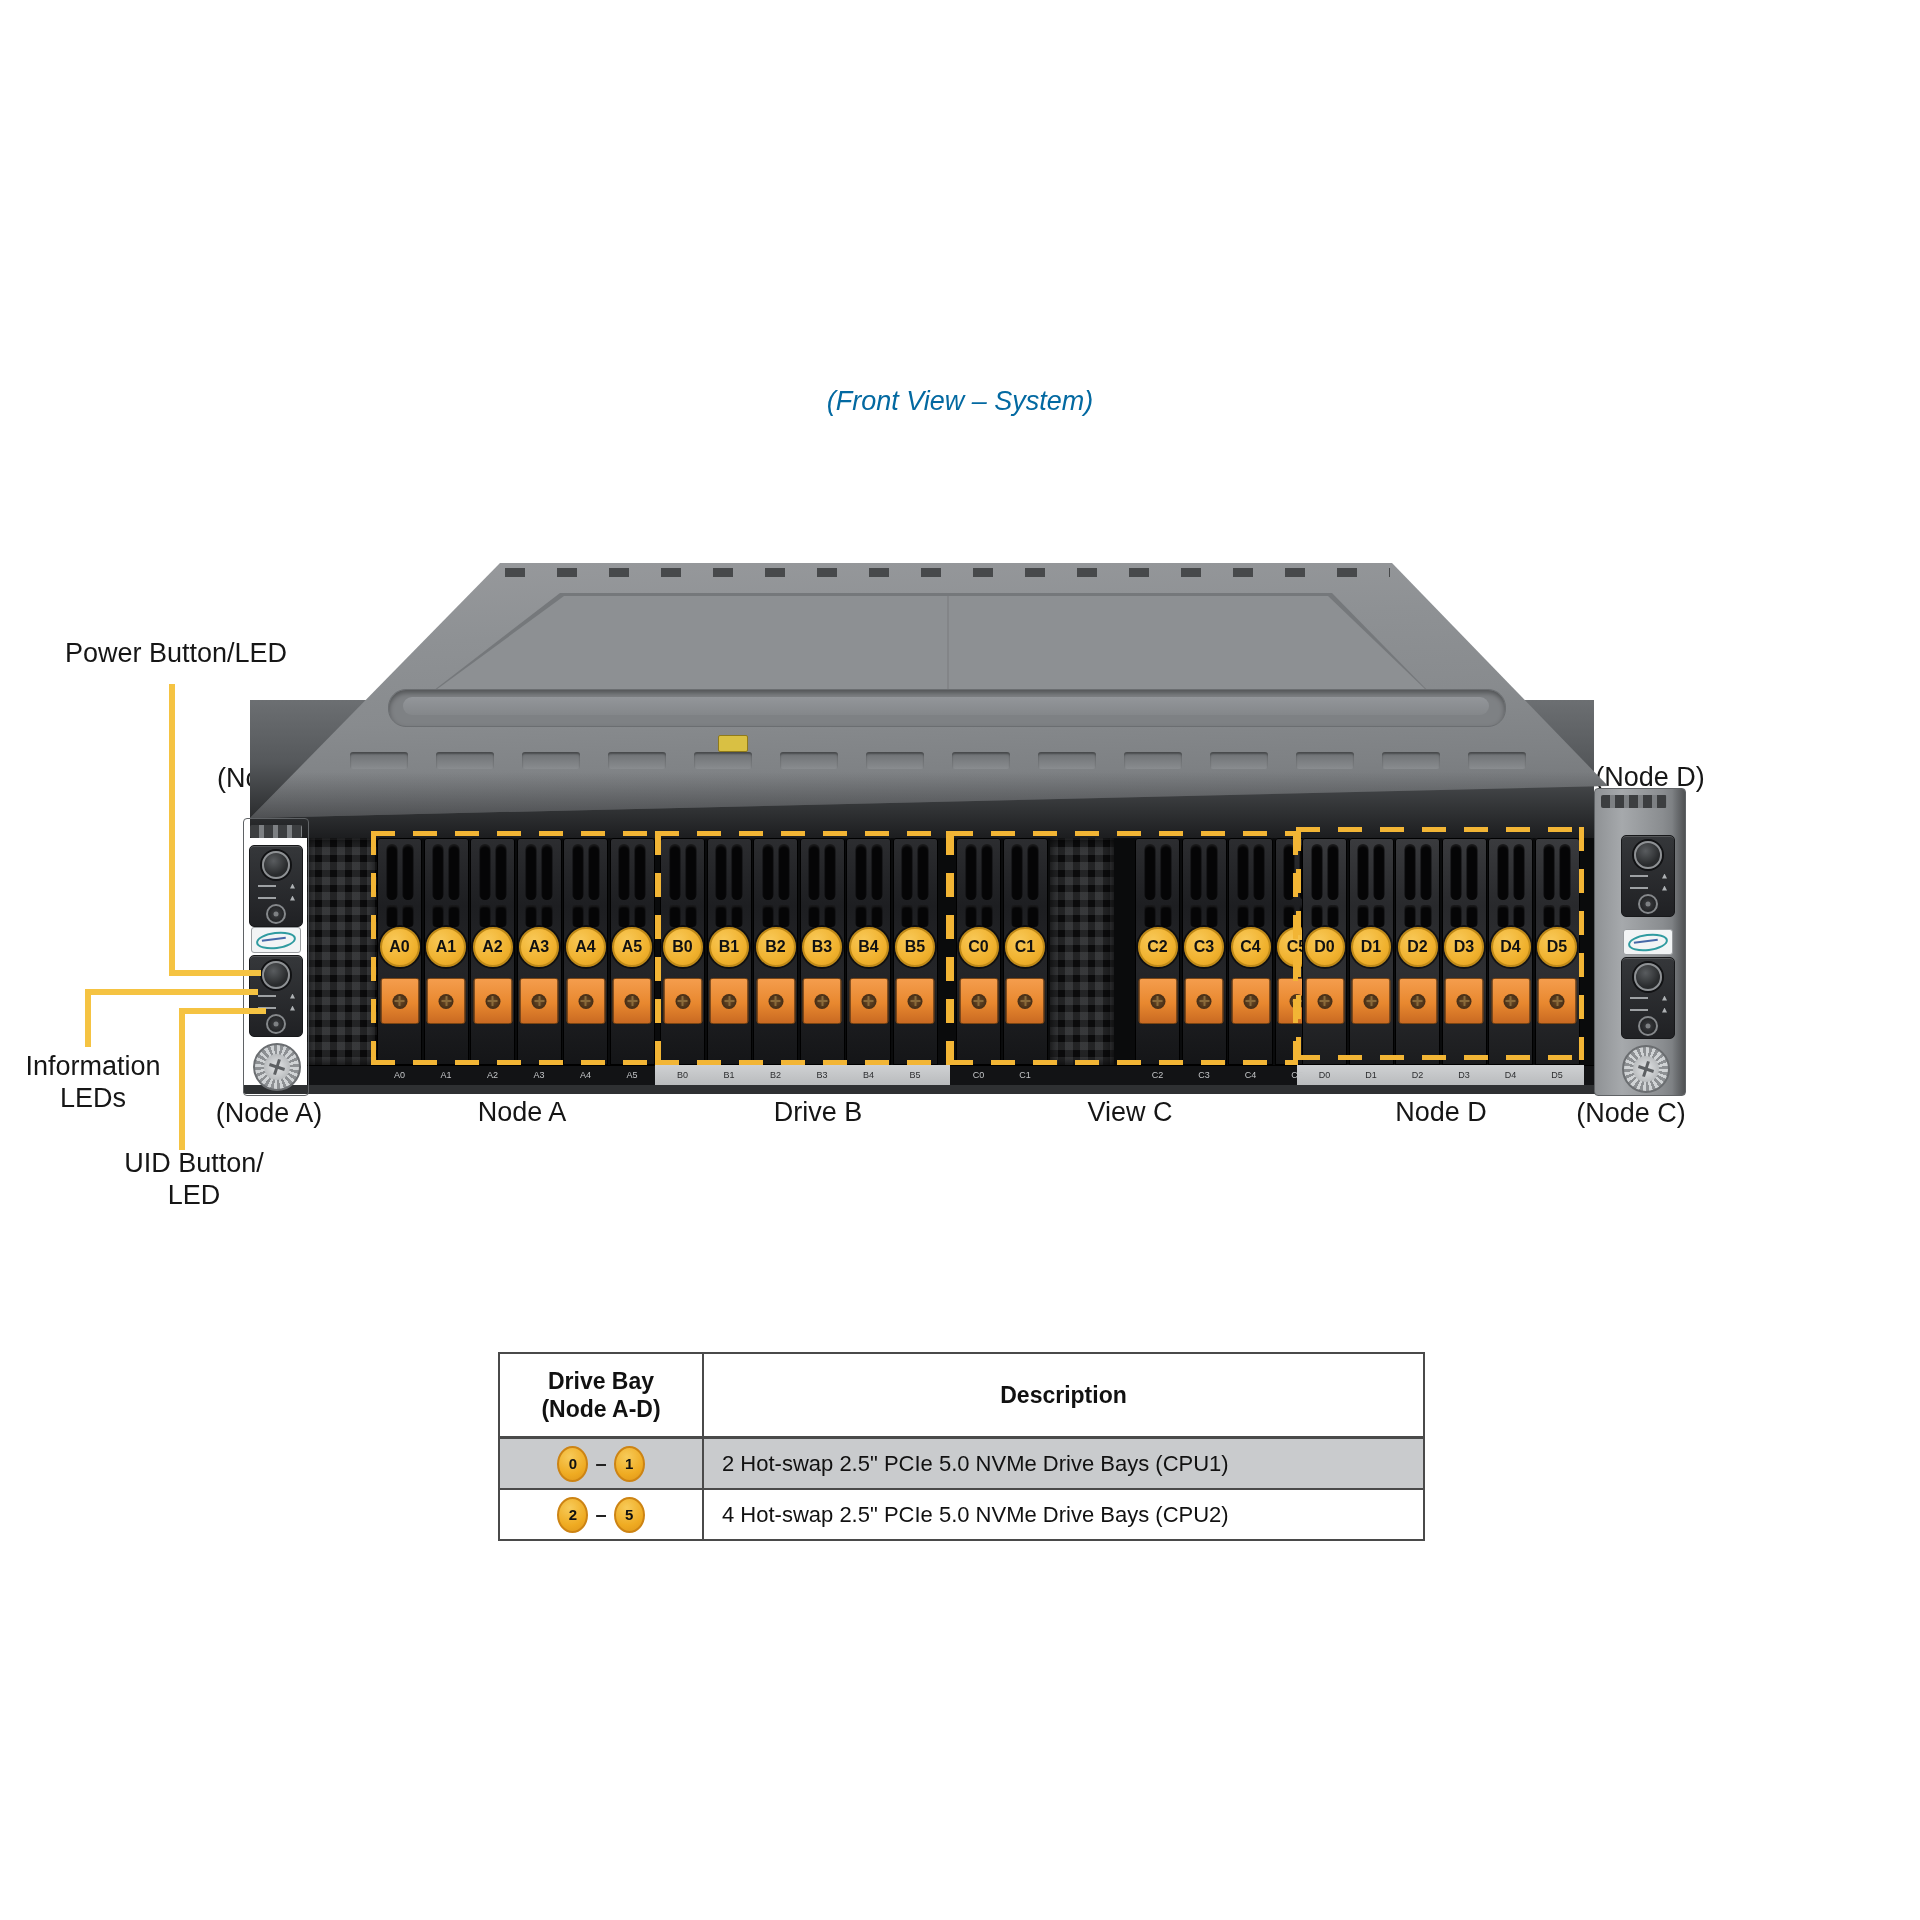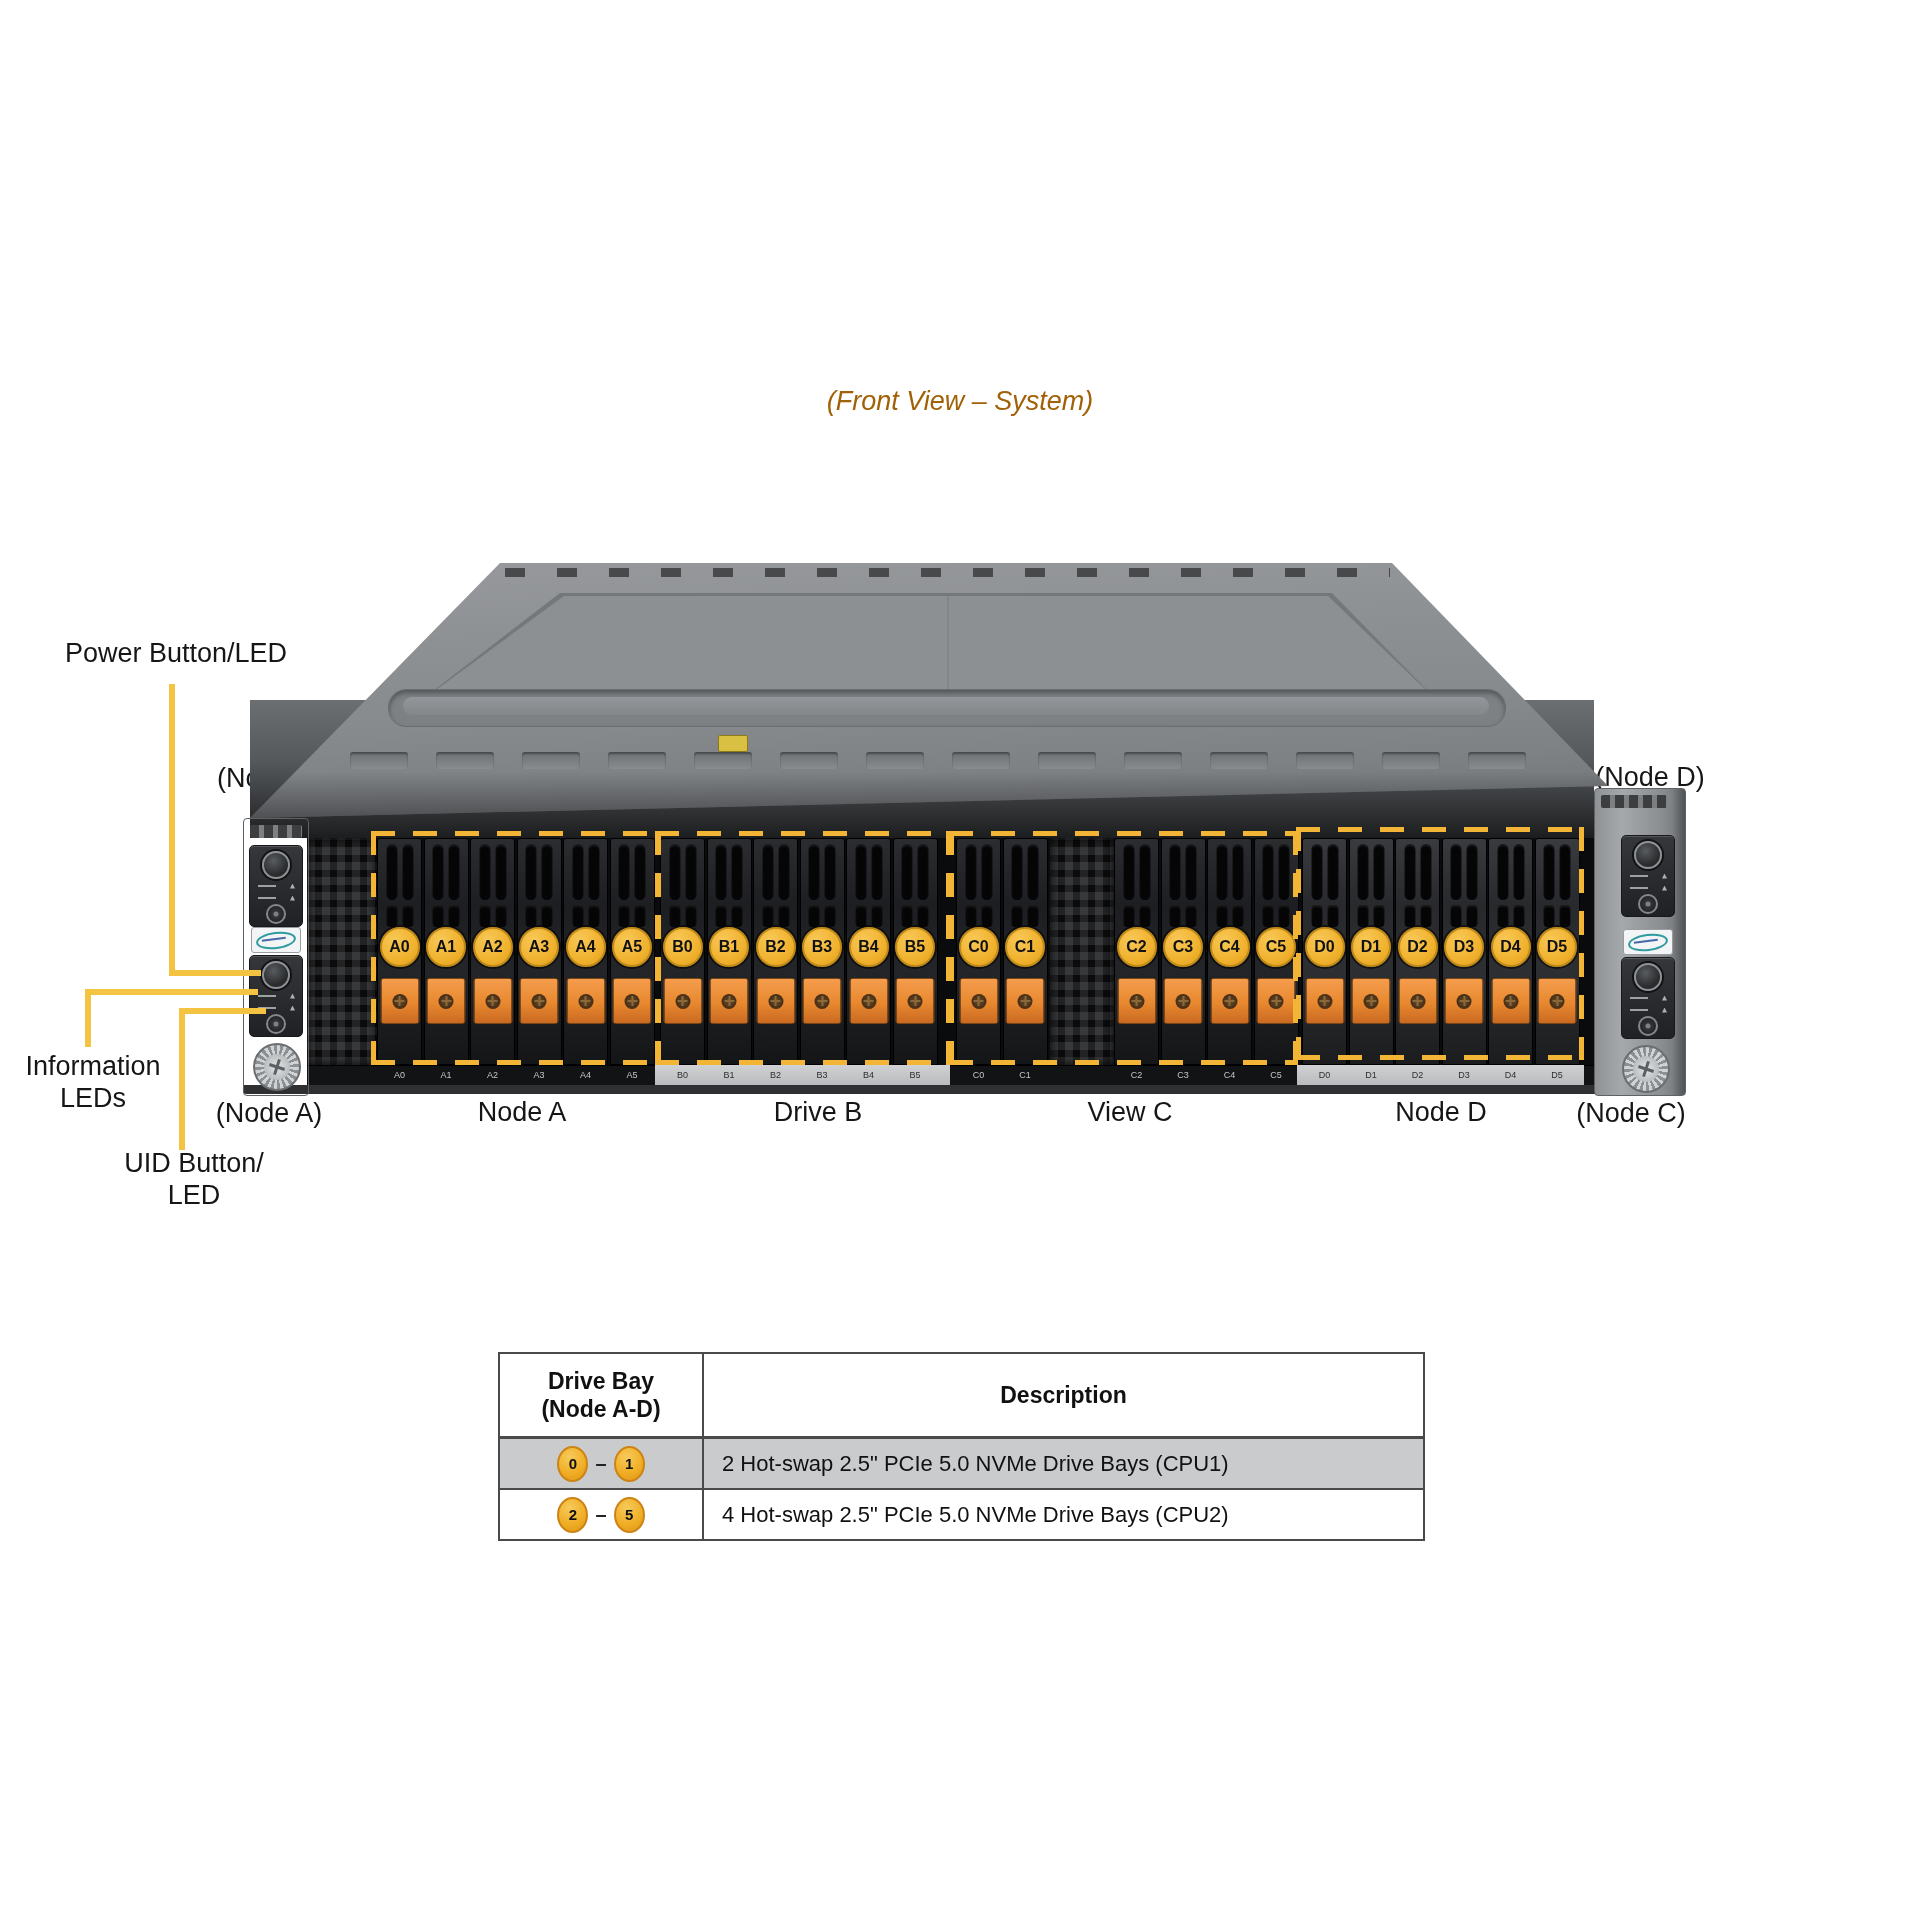--- a/index.html
+++ b/index.html
@@ -5,21 +5,21 @@
   :root{
     --callout:#F5C342; --dash:#F2B535; --badge:#F0B12D; --latch:#E8882F; --rowgray:#C9CBCD;
   }
   html,body{margin:0;padding:0;background:#fff;}
   #canvas{position:relative;width:1920px;height:1920px;background:#fff;overflow:hidden;
           font-family:"Liberation Sans", sans-serif;color:#1a1a1a;}
   .abs{position:absolute;}
   .ctr{text-align:center;}
 
   
-  .title{left:0;top:386px;width:1920px;font-size:27px;font-style:italic;color:#a16207;}
+  .title{left:0;top:386px;width:1920px;font-size:27px;font-style:italic;color:#0369a1;}
 
   
   .lbl{font-size:27px;line-height:32px;color:#161616;}
 
   
   .cline{background:var(--callout);z-index:40;}
 
   
   .lip{left:250px;top:700px;width:1344px;height:138px;
        background:linear-gradient(180deg,#6c6f72 0%,#55585b 45%,#303234 80%,#1c1d1f 100%);z-index:1;}
@@ -393,21 +393,21 @@
             <i></i>
             <i></i>
           </div>
           <div class="badge">C1</div>
           <div class="latch">
             <div class="screw"></div>
           </div>
           <div class="tiny">C1</div>
         </div>
       </div>
-      <div class="tgroup" style="left: 807px; text-decoration: underline;">
+      <div class="tgroup" style="left: 828px; text-decoration: underline;">
         <div class="tray">
           <div class="tvents">
             <i></i>
             <i></i>
           </div>
           <div class="tvents short">
             <i></i>
             <i></i>
           </div>
           <div class="badge">C2</div>

